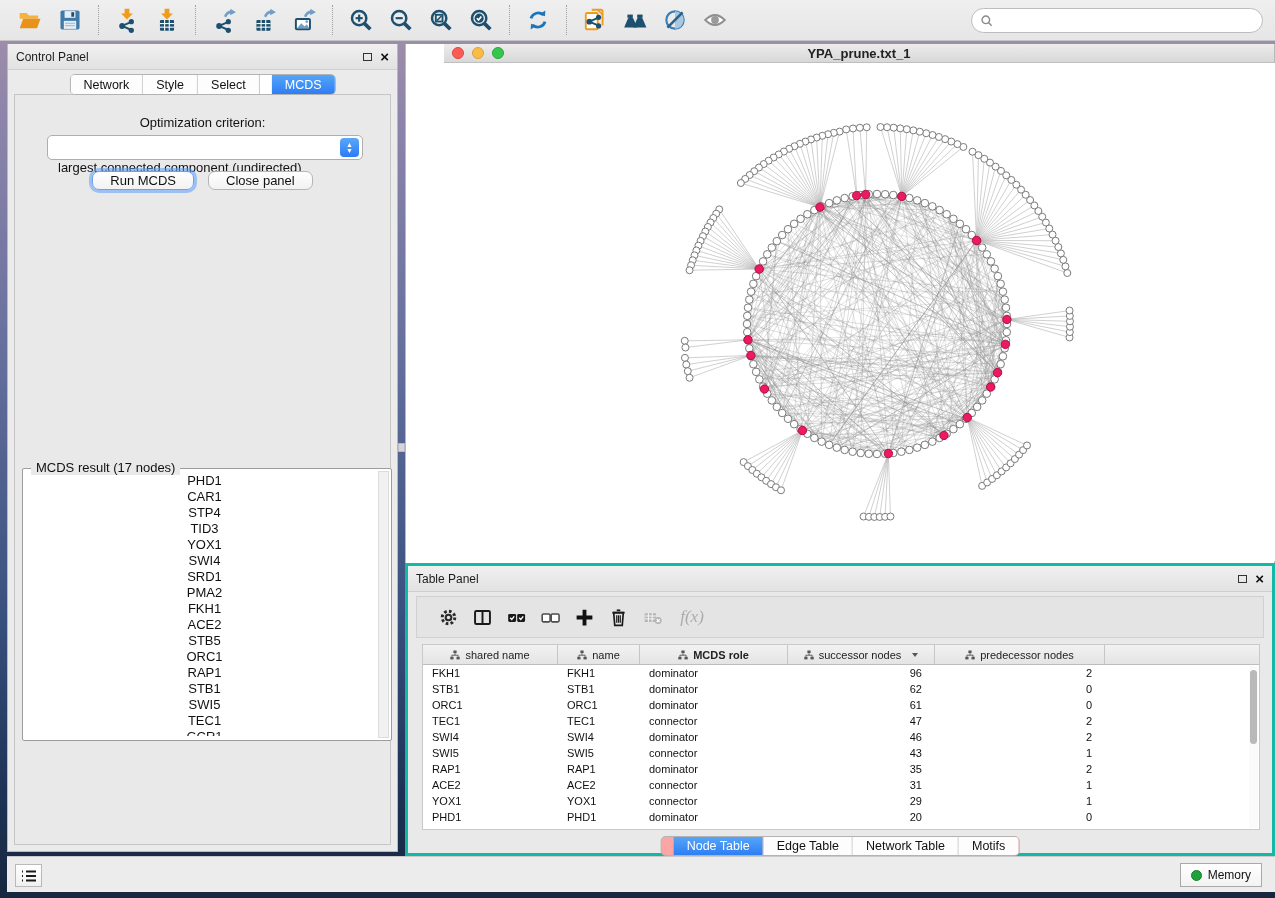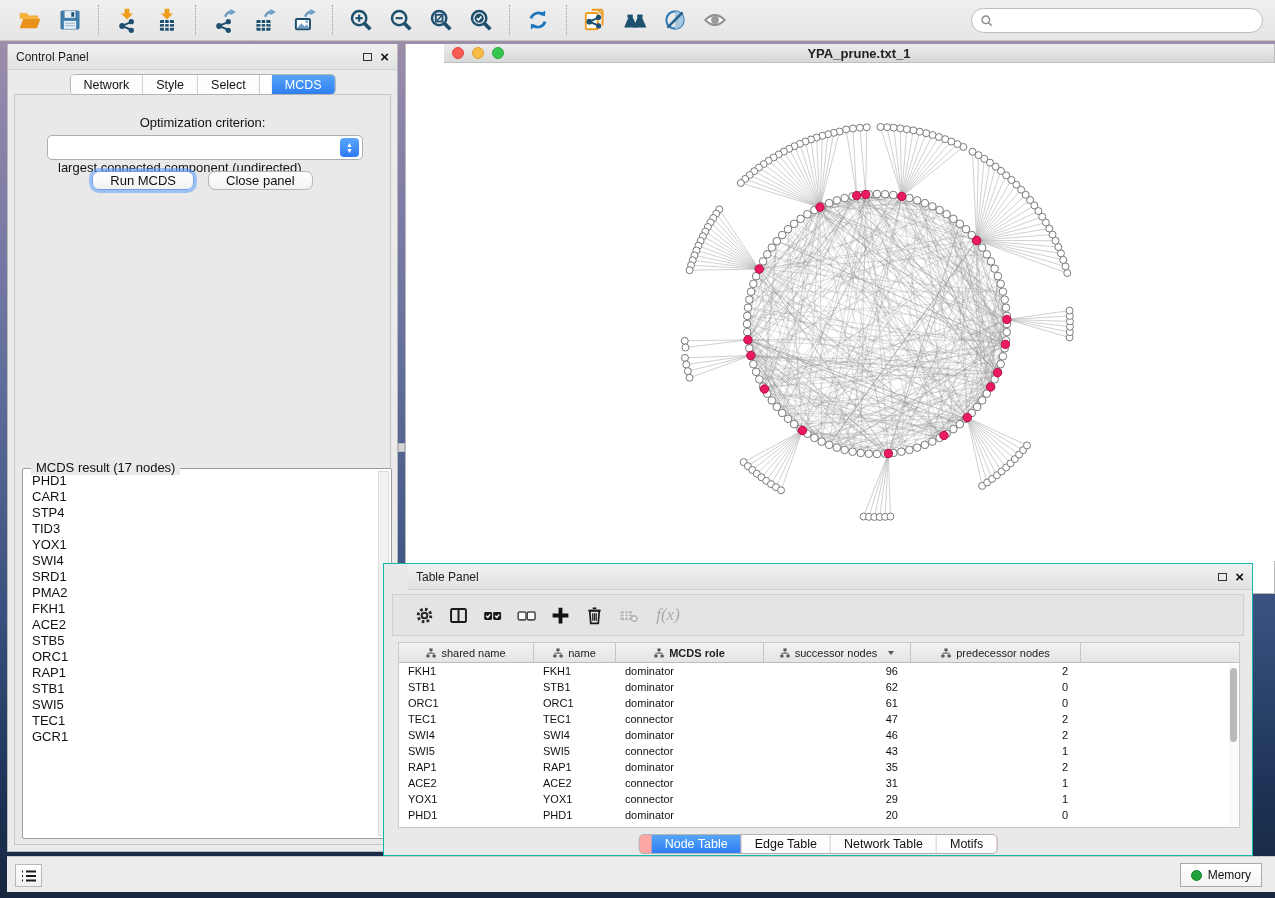--- a/index.html
+++ b/index.html
@@ -43,22 +43,22 @@
   .combo { position:absolute; top:40px; left:32px; width:316px; height:25px; background:#fff;
     border:1px solid #aeaeae; border-radius:5px; display:flex; align-items:center; }
   .combo-value { flex:1; font-size:13px; padding-left:10px; color:#111; white-space:nowrap;margin-top:40px; }
   .combo-stepper { width:19px; height:19px; margin-right:3px; border-radius:4px;
     background:linear-gradient(#5ba7f9,#2d7bf5); color:#fff; display:flex; flex-direction:column;
     align-items:center; justify-content:center; font-size:7px; line-height:6px; }
   .btn-row { position:absolute; top:76px; width:100%; display:flex; justify-content:center; gap:14px; }
   .mac-btn { background:linear-gradient(#ffffff,#f2f2f2); border:1px solid #b5b5b5; border-radius:7px;
     font-size:13px; padding:1px 17px; color:#111; }
   .mac-btn.focus-ring { box-shadow:0 0 0 3px rgba(92,158,250,.55); border-color:#6f9ff0; }
-  .groupbox { position:absolute; left:7px; top:373px; width:370px; height:371px;
-    border:1px solid #9d9d9d; border-radius:2px; background:#fff; }
+  .groupbox { position:absolute; left:7px; top:373px; width:370px; height:273px;
+    border:1px solid #9d9d9d; border-radius:2px; background:#fff;text-align:center; }
   .groupbox-title { position:absolute; top:-9px; left:8px; background:#e9e9e9; padding:0 5px;
     font-size:13px; color:#111; }
   .mcds-list { position:absolute; inset:4px 14px 4px 4px; overflow:hidden; }
   .mcds-item { font-size:13px; line-height:16px; color:#111; padding-left:5px; }
   .list-scroll-track { position:absolute; top:2px; bottom:2px; right:2px; width:11px;
     background:#f1f1f1; border:1px solid #dcdcdc; }
 
   
   .v-splitter-handle { position:absolute; left:398px; top:443px; width:7px; height:9px;
     background:#d6d6d6; border:1px solid #b9b9b9; }
@@ -72,22 +72,22 @@
     display:flex; align-items:center; position:relative; }
   .traffic { display:flex; gap:8px; margin-left:8px; }
   .tl { width:12px; height:12px; border-radius:50%; }
   .tl-red { background:#fb5d55; border:1px solid #e14640; }
   .tl-yellow { background:#f8bd46; border:1px solid #dfa033; }
   .tl-green { background:#35c64e; border:1px solid #2aa73d; }
   .net-title { position:absolute; left:0; right:0; text-align:center; font-size:13px; font-weight:bold; color:#222; }
   .net-canvas { width:868px; height:498px; display:block; background:#fff; }
 
   
-  .table-panel { position:absolute; left:383px; top:563px; width:870px; height:293px;
-    background:#e9e9e9; border:1px solid #14b8a6;padding-left:24px; }
+  .table-panel { position:absolute; left:405px; top:563px; width:870px; height:293px;
+    background:#e9e9e9; border:3px solid #14b8a6; }
   .tp-toolbar { position:absolute; left:8px; right:8px; top:30px; height:42px;
     background:#e4e4e4; border:1px solid #d0d0d0; display:flex; align-items:center; padding-left:14px; }
   .tp-btn { width:34px; height:32px; background:transparent; border:none; display:flex; align-items:center; justify-content:center; }
   .tp-btn svg { width:21px; height:21px; }
   .fx-label { font-size:17px; font-style:italic; font-family:"Liberation Serif", serif; color:#ababab; }
   .node-table { position:absolute; left:14px; right:12px; top:78px; height:186px;
     background:#fff; border:1px solid #c9c9c9; }
   .nt-header { display:flex; height:20px; background:linear-gradient(#f2f2f2,#e4e4e4);
     border-bottom:1px solid #bdbdbd;justify-content:flex-end; }
   .nt-hcell { display:flex; align-items:center; justify-content:center; gap:5px;

